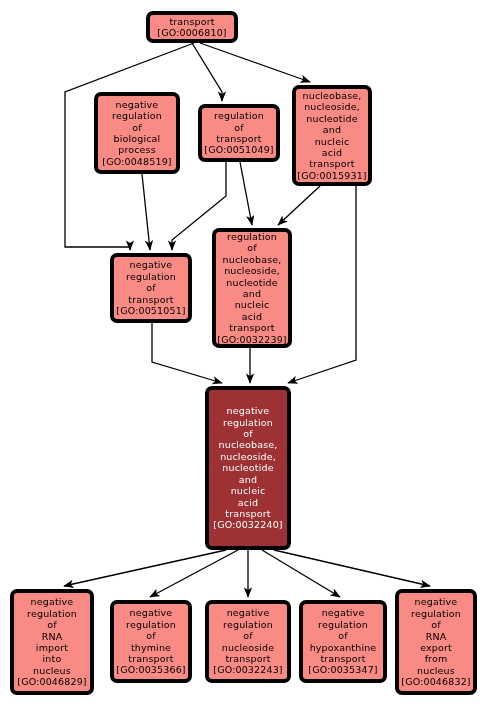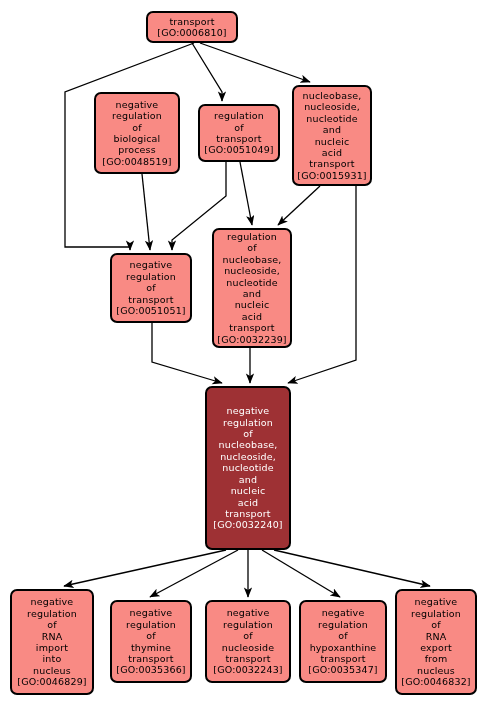--- a/index.html
+++ b/index.html
@@ -19,21 +19,21 @@
     position: absolute;
     left: 0;
     top: 0;
     width: 486px;
     height: 710px;
     pointer-events: none;
   }
   .node {
     position: absolute;
     box-sizing: border-box;
-    border: 2px solid #000000;
+    border: 4px solid #000000;
     border-radius: 7px;
     background: #f98a84;
     color: #000000;
     display: flex;
     flex-direction: column;
     align-items: center;
     justify-content: center;
     text-align: center;
     font-size: 9.5px;
     line-height: 11.4px;

